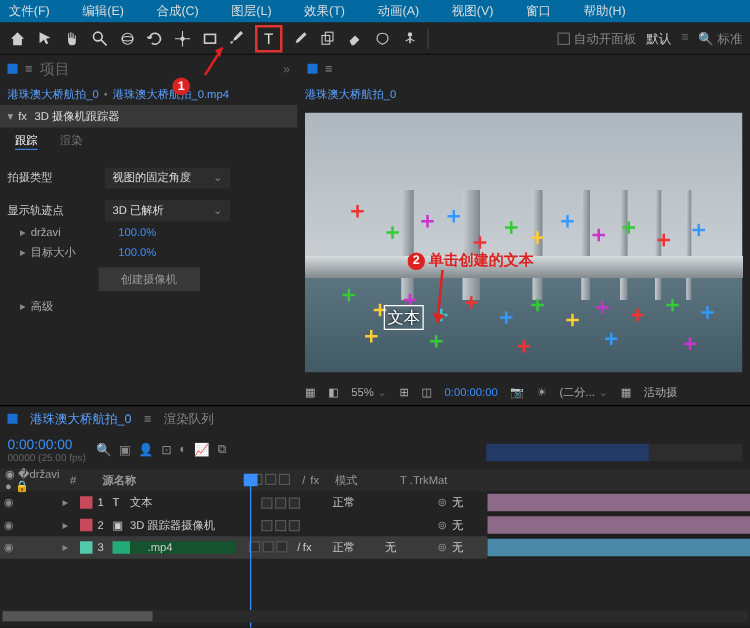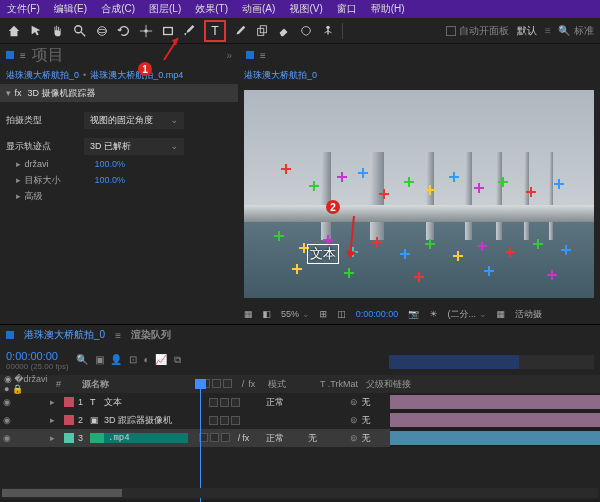--- a/index.html
+++ b/index.html
@@ -1,31 +1,31 @@
 <!DOCTYPE html>
 <html><head>
 <meta charset="utf-8">
 <style>
   * { box-sizing: border-box; margin: 0; padding: 0; font-family: "Microsoft YaHei", sans-serif; }
   body { width: 600px; height: 502px; background: #1e1e1e; color: #ccc; font-size: 10px; overflow: hidden; position: relative; }
-  .menubar { background: #4c1d95; height: 18px; display: flex; align-items: center; padding: 0 4px; gap: 8px; font-size: 10px; color: #ddd; }
+  .menubar { background: #0369a1; height: 18px; display: flex; align-items: center; padding: 0 4px; gap: 20px; font-size: 10px; color: #ddd; }
   .menubar span { padding: 0 3px; cursor: default; }
   .toolbar { background: #232323; height: 26px; display: flex; align-items: center; padding: 0 6px; gap: 6px; border-bottom: 1px solid #111; }
   .tool { width: 16px; height: 16px; display:flex; align-items:center; justify-content:center; color:#ccc; }
   .tool svg { width:14px; height:14px; }
   .type-tool { width:22px; height:22px; border:2px solid #d33; display:flex;align-items:center;justify-content:center; }
   .toolbar-right { margin-left:auto; display:flex; align-items:center; gap:8px; color:#888; font-size:10px;}
   .toolbar-right .chk{ width:10px;height:10px;border:1px solid #666;display:inline-block;vertical-align:middle;margin-right:3px;}
   .divider-v{width:1px;height:16px;background:#444;}
   .main { display:flex; height:280px; }
   .left-panel { width:238px; background:#232323; display:flex; flex-direction:column; }
   .panel-tab-row { display:flex; align-items:center; height:22px; padding:0 6px; gap:6px; }
   .blue-sq{width:8px;height:8px;background:#1a6fd4;}
   .tab-label{color:#ccc;font-size:10px;}
-  .tab-faint{color:#666;font-size:16px;}
+  .tab-faint{color:#666;font-size:12px;}
   .sub-row{height:18px;display:flex;align-items:center;padding:0 6px;color:#5aa0ff;font-size:9px;gap:4px;}
   .section-head{background:#383838;height:18px;display:flex;align-items:center;padding:0 6px;color:#ddd;font-size:9px;}
   .section-head .tri{margin-right:4px;color:#999;}
   .tab-btns{display:flex;gap:18px;padding:4px 12px;font-size:9px;}
   .tab-btns .active{color:#fff;border-bottom:1px solid #3a7fd4;}
   .tab-btns .inactive{color:#777;}
   .prop-row{display:flex;align-items:center;height:20px;padding:0 6px;gap:6px;}
   .prop-label{width:72px;color:#ccc;font-size:9px;}
   .prop-value{background:#2d2d2d;color:#ddd;font-size:9px;padding:2px 6px;min-width:100px;display:flex;align-items:center;justify-content:space-between;}
   .prop-value .dd{color:#888;}
@@ -211,20 +211,24 @@
     <div class="sub-row">
       <span>港珠澳大桥航拍_0</span>
         <span style="color:#777;"> • </span>
         <span>港珠澳大桥航拍_0.mp4</span>
     </div>
     <div class="section-head">
       <span class="tri">▾</span>
         <span style="margin-right:6px;">fx</span>
         <span>3D 摄像机跟踪器</span>
     </div>
+    <div class="tab-btns">
+      <span class="active">跟踪</span>
+      <span class="inactive">渲染</span>
+    </div>
     <div style="height:8px;"></div>
     <div class="prop-row">
       <span class="prop-label">拍摄类型</span>
       <span class="prop-value">
           <span>视图的固定角度</span>
           <span class="dd">⌄</span>
         </span>
     </div>
     <div style="height:6px;"></div>
     <div class="prop-row">
@@ -237,20 +241,21 @@
     <div class="small-row">
       <span class="tri">▸</span>
         <span style="width:66px;">državi</span>
       <span class="prop-link">100.0%</span>
     </div>
     <div class="small-row">
       <span class="tri">▸</span>
         <span style="width:66px;">目标大小</span>
       <span class="prop-link">100.0%</span>
     </div>
+    <div class="btn-fake">创建摄像机</div>
     <div class="small-row">
       <span class="tri">▸</span>
         <span>高级</span>
     </div>
   </div>
 
   <div class="right-panel">
     <div class="comp-header">
       <span class="blue-sq"></span>
       <span style="color:#888;">≡</span>
@@ -300,20 +305,21 @@
       <div class="tracker" style="left:30%;top:88%;color:#3c3;"></div>
       <div class="tracker" style="left:50%;top:90%;color:#e33;"></div>
       <div class="tracker" style="left:70%;top:87%;color:#39f;"></div>
       <div class="tracker" style="left:88%;top:89%;color:#c3c;"></div>
 
       <div style="position:absolute;left:18%;top:74%;color:#fff;font-size:13px;text-shadow:0 0 3px #000;border:1px solid #fff;padding:0 2px;">文本</div>
     </div>
 
     <div class="ann" style="left:88px;top:156px;">
       <span class="num">2</span>
+        <span>单击创建的文本</span>
     </div>
     <svg class="arrow" style="left:106px;top:170px;width:20px;height:50px;">
         <line x1="10" y1="2" x2="6" y2="44" stroke="#d22" stroke-width="2"></line>
         <polygon points="6,44 2,36 12,38" fill="#d22"></polygon>
       </svg>
 
     <div class="viewer-footer">
       <span class="vf-item">▦</span>
       <span class="vf-item">◧</span>
       <span class="vf-item">
@@ -333,21 +339,21 @@
       <span class="vf-item">活动摄</span>
     </div>
   </div>
 </div>
 
 <div class="timeline">
   <div class="tl-tabs">
     <span class="blue-sq"></span>
     <span style="color:#5aa0ff;">港珠澳大桥航拍_0</span>
     <span style="color:#888;">≡</span>
-    <span style="color:#888;font-weight:bold;">渲染队列</span>
+    <span style="color:#888;">渲染队列</span>
   </div>
   <div class="tl-top">
     <div>
       <div class="timecode">0:00:00:00</div>
       <div style="color:#666;font-size:8px;">00000 (25.00 fps)</div>
     </div>
     <div class="tl-icons">
       <span>🔍</span>
       <span>▣</span>
       <span>👤</span>
@@ -371,21 +377,20 @@
       <div class="col c-sw">
           <span class="swbox"></span>
           <span class="swbox"></span>
           <span class="swbox"></span>
           <span style="width:6px;"></span>
           <span>/</span>
           <span style="margin-left:2px;">fx</span>
         </div>
       <div class="col c-mode">模式</div>
       <div class="col c-trk">T .TrkMat</div>
-      <div class="col c-par">父级和链接</div>
     </div>
 
     <div class="layers-wrap">
       <div class="layers-left">
         <div class="layer-row">
           <span class="eye">◉</span>
             <span style="width:36px;"></span>
           <span class="tri">▸</span>
           <span class="chip" style="background:#c74a5a;"></span>
           <span style="width:12px;">1</span>
@@ -419,21 +424,21 @@
           <span style="color:#888;">⊚</span>
           <span style="padding-left:4px;">无</span>
         </div>
         <div class="layer-row sel">
           <span class="eye">◉</span>
             <span style="width:36px;"></span>
           <span class="tri">▸</span>
           <span class="chip" style="background:#53c7a9;"></span>
           <span style="width:12px;">3</span>
           <span style="width:14px;background:#2a7;height:10px;"></span>
-          <span style="width:84px;background:#0f766e;padding:0 4px;font-family:Liberation Mono, monospace;">.mp4</span>
+          <span style="width:84px;background:#14532d;padding:0 14px;">.mp4</span>
           <span class="c-sw">
               <span class="swbox"></span>
               <span class="swbox"></span>
               <span class="swbox"></span>
               <span style="width:4px;"></span>
               <span>/</span>
               <span>fx</span>
             </span>
           <span style="width:48px;padding-left:6px;">正常</span>
           <span style="width:42px;">无</span>

